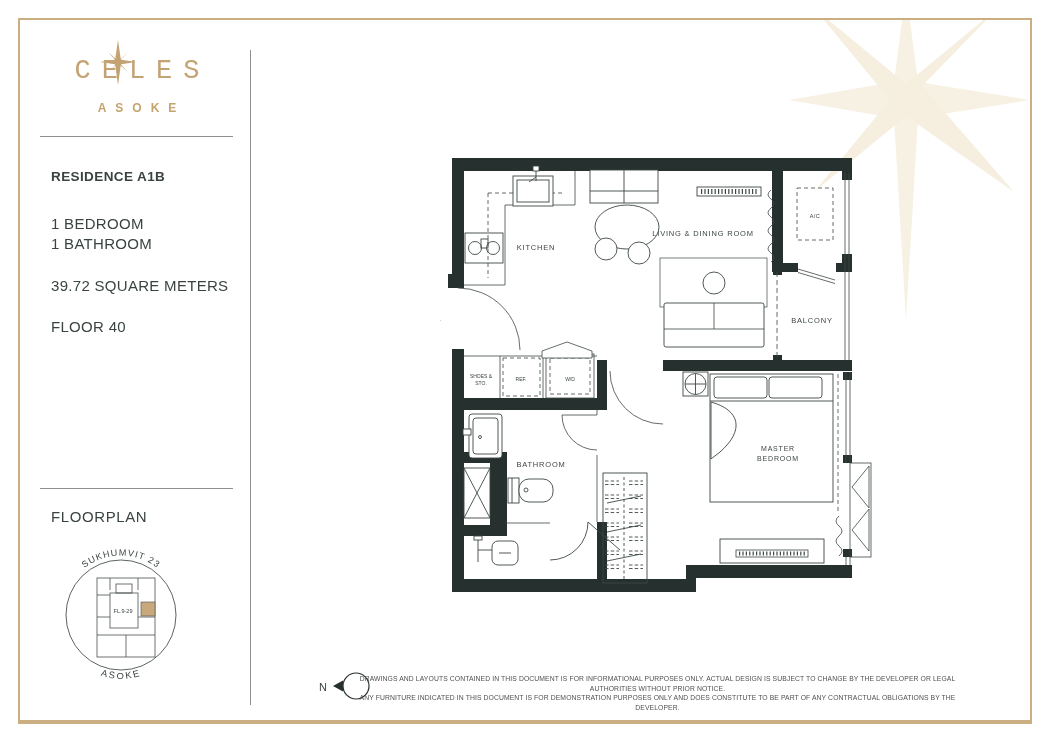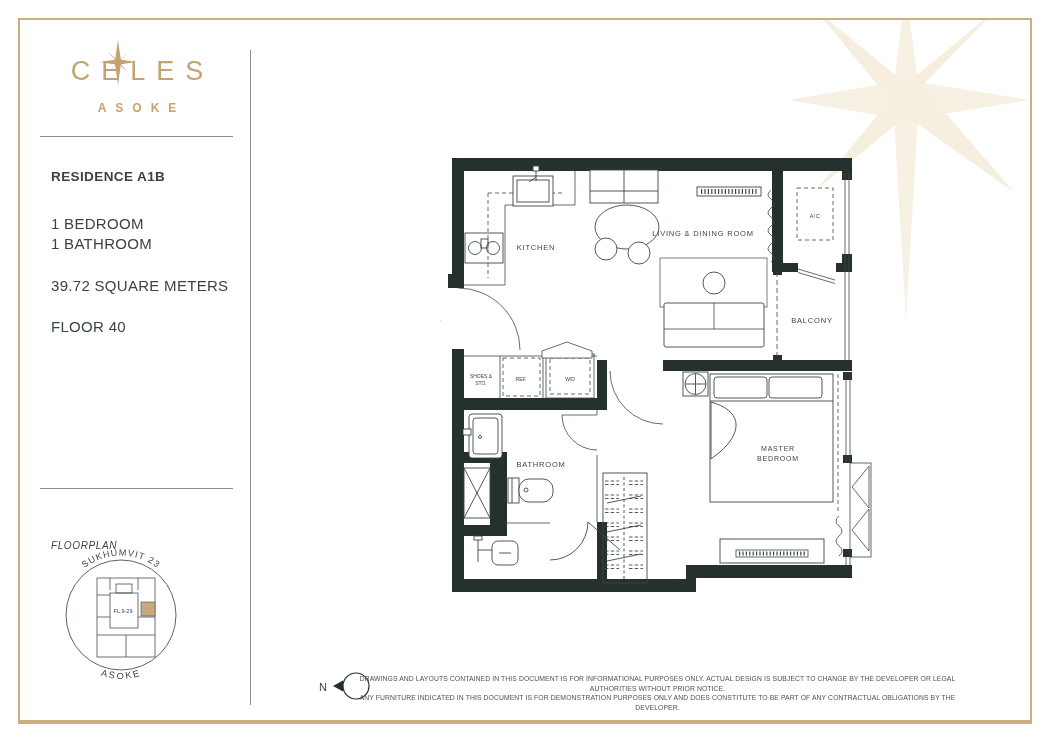--- a/index.html
+++ b/index.html
@@ -5,27 +5,27 @@
   html,body{margin:0;padding:0;background:#ffffff;}
   #page{position:relative;width:1050px;height:742px;background:#ffffff;overflow:hidden;
         font-family:"Liberation Sans",sans-serif;color:#39433F;}
   .abs{position:absolute;}
   #border-frame{left:18px;top:18px;width:1014px;height:706px;box-sizing:border-box;
         border:2px solid #CBAE82;border-bottom-width:4px;overflow:hidden;}
   #v-divider{left:250px;top:50px;width:1px;height:655px;background:#8E928F;}
   .hr{height:1px;background:#8E928F;}
   
   #logo-name{left:40px;top:56px;width:194px;text-align:center;
-        font-family:Liberation Sans, sans-serif;font-size:27px;letter-spacing:11px;
+        font-family:Liberation Mono, monospace;font-size:27px;letter-spacing:11px;
         padding-left:11px;box-sizing:border-box;color:#C3A273;font-weight:400;}
   #logo-sub{left:40px;top:101px;width:194px;text-align:center;font-size:12px;
         letter-spacing:9px;padding-left:9px;box-sizing:border-box;color:#C6A46E;font-weight:bold;}
   #unit-title{left:51px;top:169px;font-size:13.5px;font-weight:bold;letter-spacing:.4px;}
   .fact{left:51px;font-size:15px;letter-spacing:.3px;color:#39433F;}
-  #floorplan-heading{left:51px;top:540px;font-size:10px;letter-spacing:.6px;font-style:italic;}
+  #floorplan-heading{left:51px;top:508px;font-size:15px;letter-spacing:.6px;}
   
   #disclaimer{left:345px;top:674px;width:625px;text-align:center;font-size:6.8px;
         line-height:9.5px;color:#4F4F4F;letter-spacing:.1px;}
   svg text{font-family:"Liberation Sans",sans-serif;fill:#39433F;}
 </style>
 </head>
 <body>
 
 <div id="page">
 

